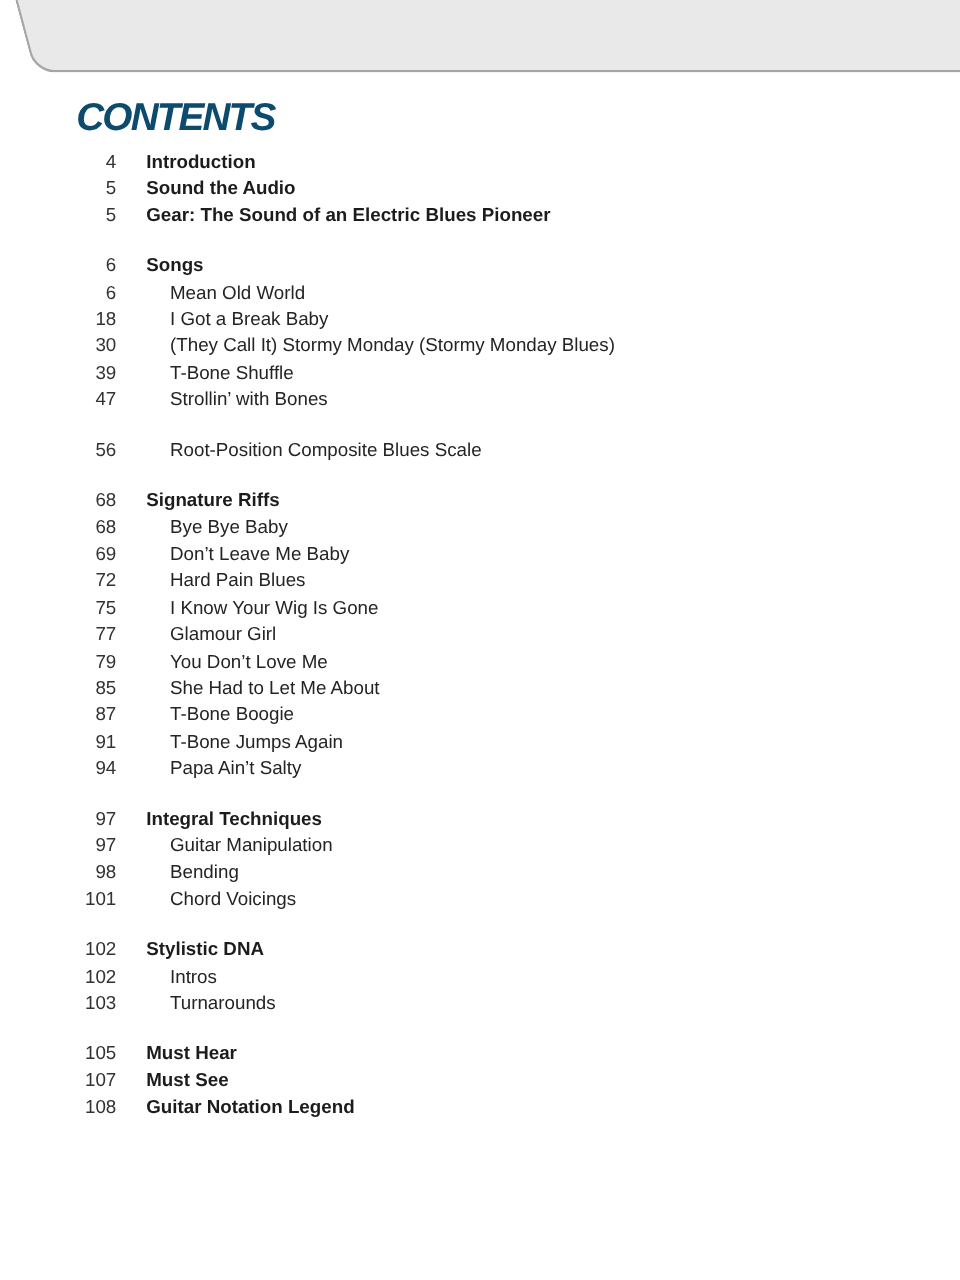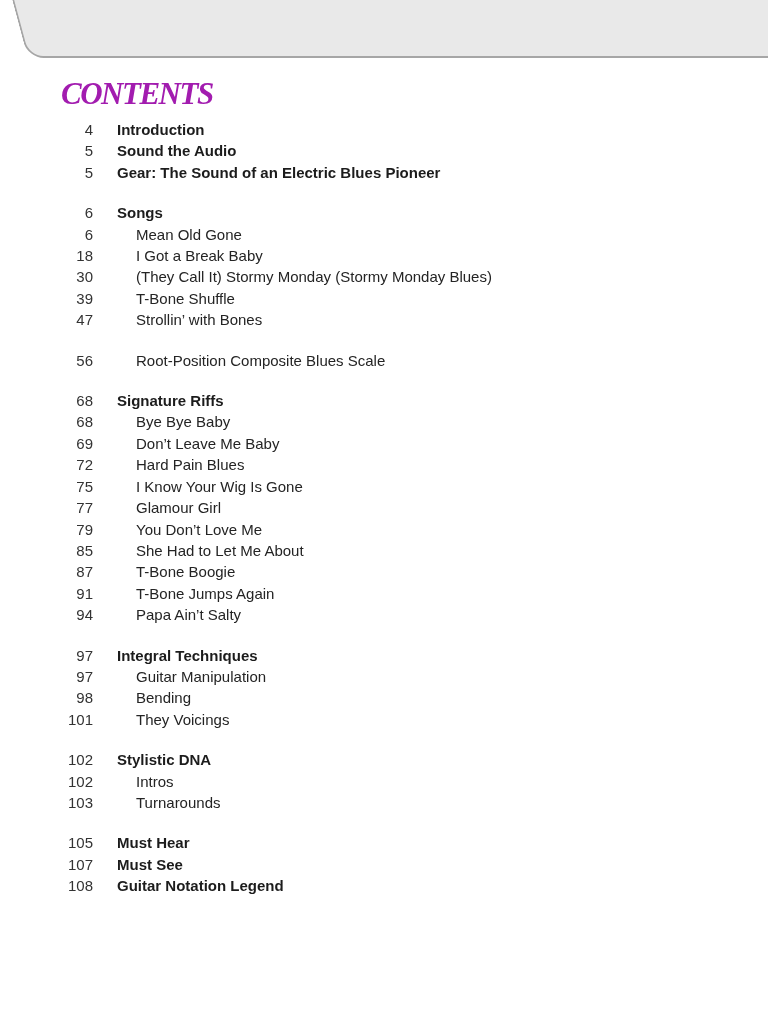--- a/index.html
+++ b/index.html
@@ -34,22 +34,21 @@
   .page-title {
     position: absolute;
     top: 78px;
     left: 61px;
     margin: 0;
     font-size: 31px;
     line-height: 1;
     font-weight: bold;
     font-style: italic;
     letter-spacing: -1.5px;
-    color: #a21caf;
-    font-family: Liberation Serif, serif;
+    color: #0c4a6e;
   }
 
   
   .toc {
     position: absolute;
     top: 119px;
     left: 63px;
   }
   .toc-group { margin-bottom: 19px; }
   .toc-row {
@@ -80,21 +79,21 @@
   <div class="header-tab"></div>
   <h1 class="page-title">CONTENTS</h1>
   <div class="toc">
       <div class="toc-group">
         <div class="toc-row bold"><span class="num">4</span><span class="entry">Introduction</span></div>
         <div class="toc-row bold"><span class="num">5</span><span class="entry">Sound the Audio</span></div>
         <div class="toc-row bold"><span class="num">5</span><span class="entry">Gear: The Sound of an Electric Blues Pioneer</span></div>
       </div>
       <div class="toc-group">
         <div class="toc-row bold"><span class="num">6</span><span class="entry">Songs</span></div>
-        <div class="toc-row indent"><span class="num">6</span><span class="entry">Mean Old Gone</span></div>
+        <div class="toc-row indent"><span class="num">6</span><span class="entry">Mean Old World</span></div>
         <div class="toc-row indent"><span class="num">18</span><span class="entry">I Got a Break Baby</span></div>
         <div class="toc-row indent"><span class="num">30</span><span class="entry">(They Call It) Stormy Monday (Stormy Monday Blues)</span></div>
         <div class="toc-row indent"><span class="num">39</span><span class="entry">T-Bone Shuffle</span></div>
         <div class="toc-row indent"><span class="num">47</span><span class="entry">Strollin’ with Bones</span></div>
       </div>
       <div class="toc-group">
         <div class="toc-row indent"><span class="num">56</span><span class="entry">Root-Position Composite Blues Scale</span></div>
       </div>
       <div class="toc-group">
         <div class="toc-row bold"><span class="num">68</span><span class="entry">Signature Riffs</span></div>
@@ -106,21 +105,21 @@
         <div class="toc-row indent"><span class="num">79</span><span class="entry">You Don’t Love Me</span></div>
         <div class="toc-row indent"><span class="num">85</span><span class="entry">She Had to Let Me About</span></div>
         <div class="toc-row indent"><span class="num">87</span><span class="entry">T-Bone Boogie</span></div>
         <div class="toc-row indent"><span class="num">91</span><span class="entry">T-Bone Jumps Again</span></div>
         <div class="toc-row indent"><span class="num">94</span><span class="entry">Papa Ain’t Salty</span></div>
       </div>
       <div class="toc-group">
         <div class="toc-row bold"><span class="num">97</span><span class="entry">Integral Techniques</span></div>
         <div class="toc-row indent"><span class="num">97</span><span class="entry">Guitar Manipulation</span></div>
         <div class="toc-row indent"><span class="num">98</span><span class="entry">Bending</span></div>
-        <div class="toc-row indent"><span class="num">101</span><span class="entry">They Voicings</span></div>
+        <div class="toc-row indent"><span class="num">101</span><span class="entry">Chord Voicings</span></div>
       </div>
       <div class="toc-group">
         <div class="toc-row bold"><span class="num">102</span><span class="entry">Stylistic DNA</span></div>
         <div class="toc-row indent"><span class="num">102</span><span class="entry">Intros</span></div>
         <div class="toc-row indent"><span class="num">103</span><span class="entry">Turnarounds</span></div>
       </div>
       <div class="toc-group">
         <div class="toc-row bold"><span class="num">105</span><span class="entry">Must Hear</span></div>
         <div class="toc-row bold"><span class="num">107</span><span class="entry">Must See</span></div>
         <div class="toc-row bold"><span class="num">108</span><span class="entry">Guitar Notation Legend</span></div>

